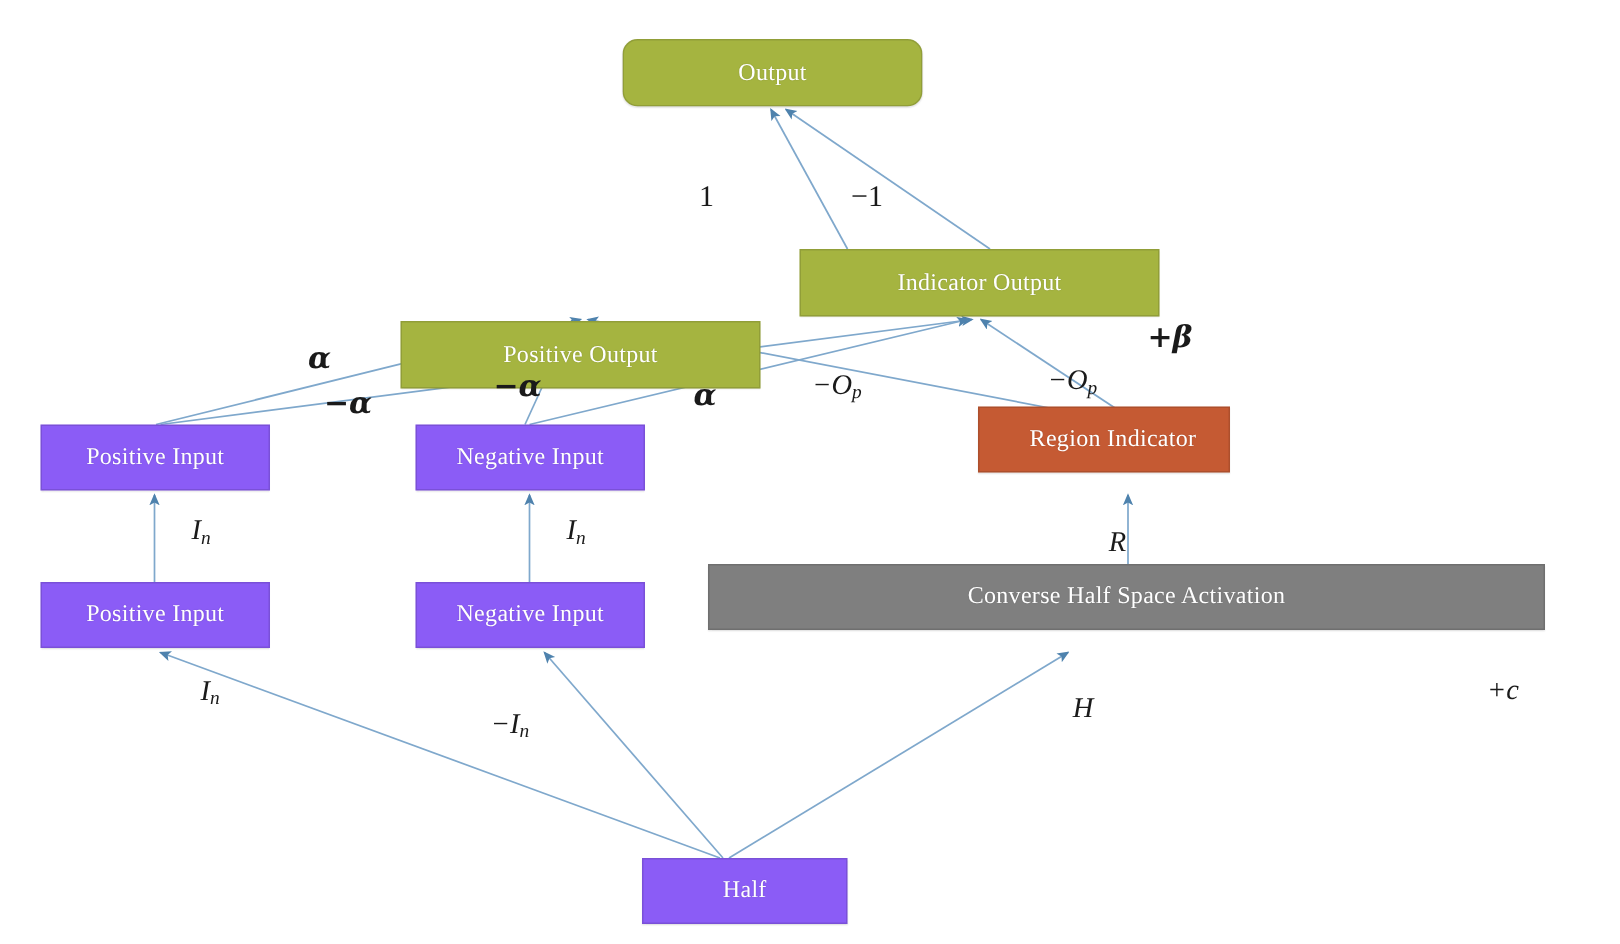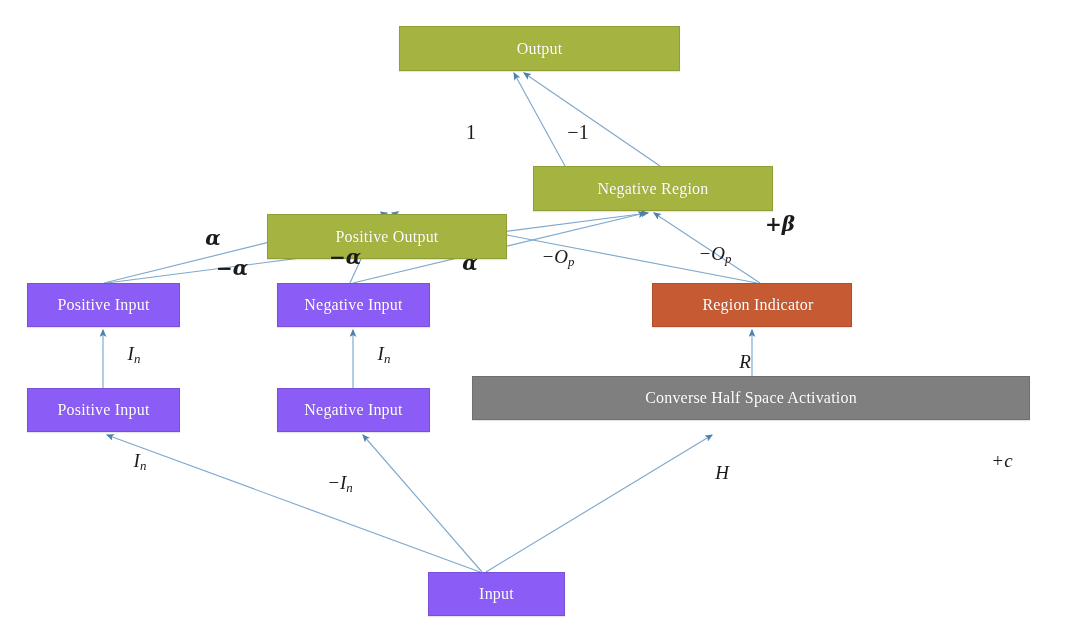--- a/index.html
+++ b/index.html
@@ -94,49 +94,49 @@
         <line x1="103" y1="388" x2="103" y2="330" marker-end="url(#arrowhead)"></line>
         <line x1="353" y1="388" x2="353" y2="330" marker-end="url(#arrowhead)"></line>
         <line x1="752" y1="388" x2="752" y2="330" marker-end="url(#arrowhead)"></line>
         <line x1="480" y1="572" x2="107" y2="435" marker-end="url(#arrowhead)"></line>
         <line x1="482" y1="572" x2="363" y2="435" marker-end="url(#arrowhead)"></line>
         <line x1="486" y1="572" x2="712" y2="435" marker-end="url(#arrowhead)"></line>
       </g>
   </svg>
 
   <div id="node-layer">
-      <div class="node olive" style="left: 399px; top: 26px; width: 281px; height: 45px;">
+      <div class="node olive" style="left: 415px; top: 26px; width: 200px; height: 45px; border-radius: 10px;">
         <span>Output</span>
       </div>
       <div class="node olive" style="left: 267px; top: 166px; width: 240px; height: 45px; margin-top: 48px;">
         <span>Positive Output</span>
       </div>
       <div class="node olive" style="left: 533px; top: 166px; width: 240px; height: 45px;">
-        <span>Negative Region</span>
+        <span>Indicator Output</span>
       </div>
       <div class="node blue" style="left: 27px; top: 283px; width: 153px; height: 44px;">
         <span>Positive Input</span>
       </div>
       <div class="node blue" style="left: 277px; top: 283px; width: 153px; height: 44px;">
         <span>Negative Input</span>
       </div>
-      <div class="node orange" style="left: 652px; top: 283px; width: 200px; height: 44px; padding-left: 12px;">
+      <div class="node orange" style="left: 652px; top: 271px; width: 168px; height: 44px; padding-left: 12px;">
         <span>Region Indicator</span>
       </div>
       <div class="node blue" style="left: 27px; top: 388px; width: 153px; height: 44px;">
         <span>Positive Input</span>
       </div>
       <div class="node blue" style="left: 277px; top: 388px; width: 153px; height: 44px;">
         <span>Negative Input</span>
       </div>
       <div class="node gray" style="left: 472px; top: 376px; width: 558px; height: 44px;">
         <span>Converse Half Space Activation</span>
       </div>
       <div class="node blue" style="left: 428px; top: 572px; width: 137px; height: 44px;">
-        <span>Input</span>
+        <span>Half</span>
       </div>
     </div>
   <div id="label-layer">
       <div class="edge-label plain" style="left: 471px; top: 132px;"><span class="">1</span></div>
       <div class="edge-label plain" style="left: 578px; top: 132px;"><span class="">−1</span></div>
       <div class="edge-label greek" style="left: 213px; top: 238px;"><span class="">α</span></div>
       <div class="edge-label greek" style="left: 232px; top: 268px;"><span class="">−α</span></div>
       <div class="edge-label greek" style="left: 345px; top: 257px;"><span class="">−α</span></div>
       <div class="edge-label greek" style="left: 470px; top: 263px;"><span class="">α</span></div>
       <div class="edge-label " style="left: 558px; top: 258px;"><span class="mathvar">−O</span><sub>p</sub></div>

